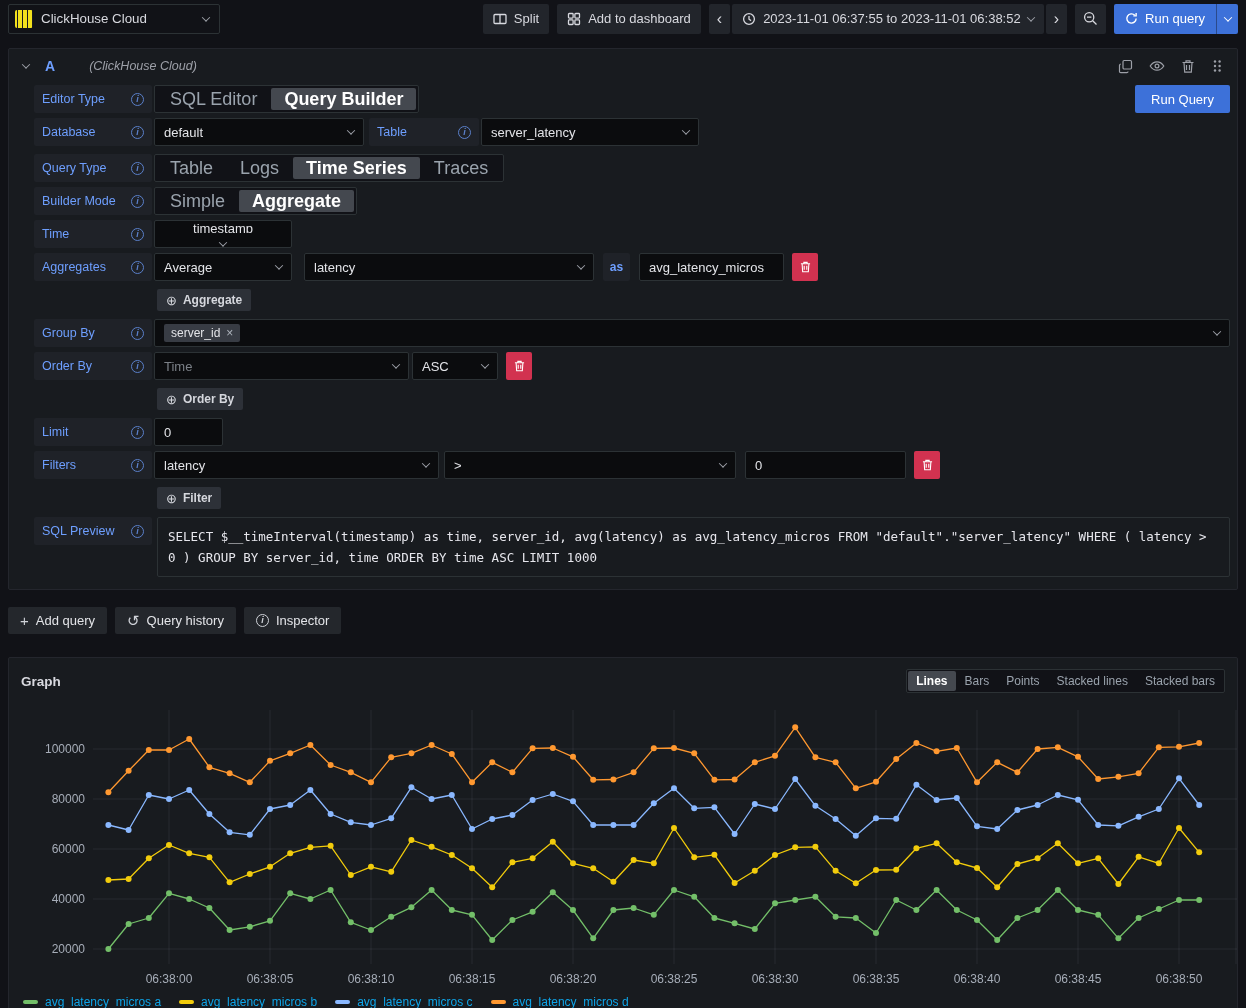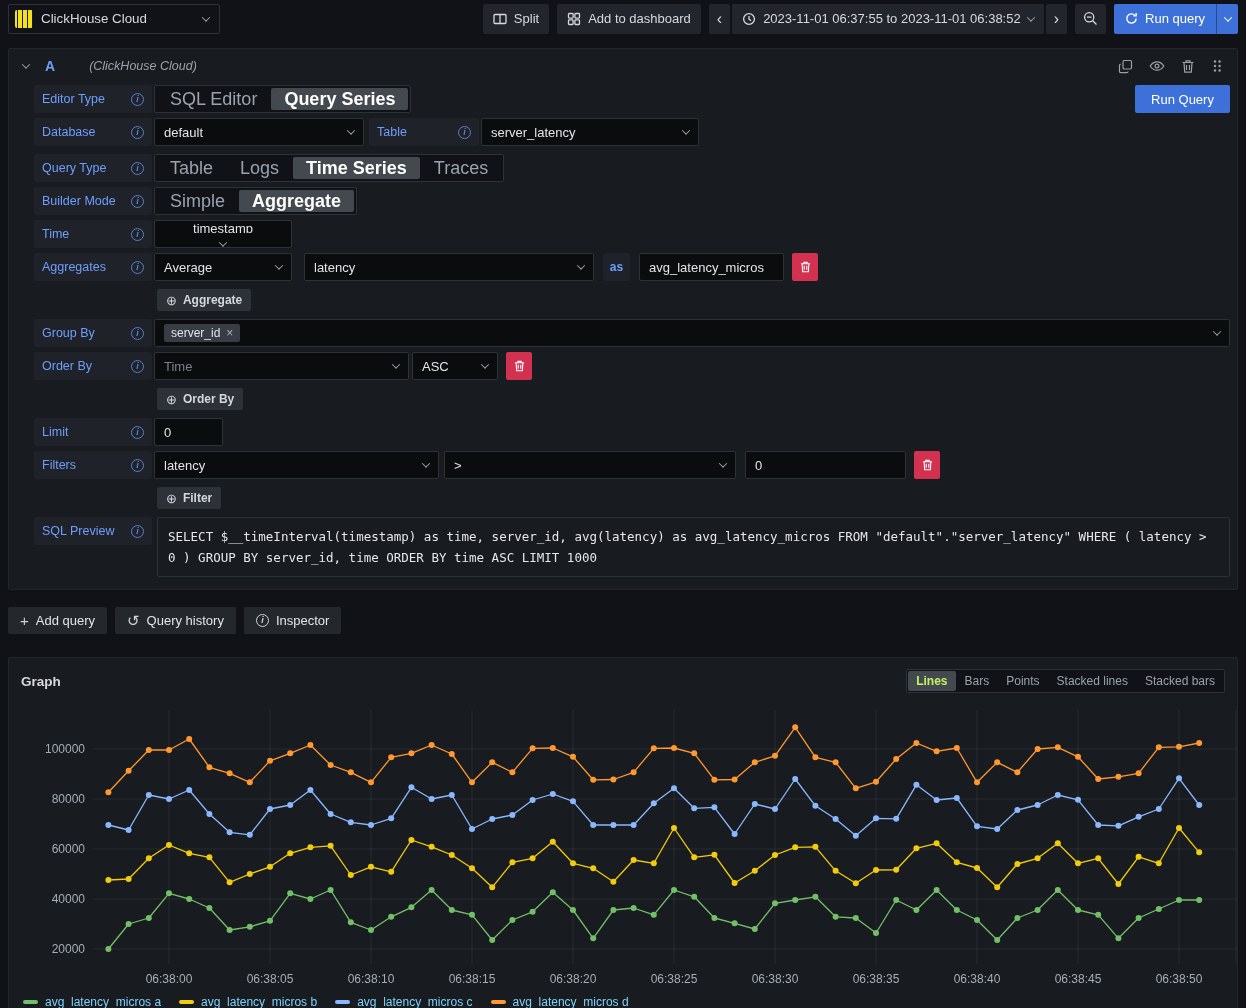--- a/index.html
+++ b/index.html
@@ -62,23 +62,23 @@
   .actions { display:flex; gap:8px; margin:17px 8px 0; }
   .sec-btn { display:flex; align-items:center; gap:7px; height:27px; padding:0 12px; background:#24272c; border:none; border-radius:2px; color:#e3e4e8; font-size:13px; font-weight:500; font-family:inherit; cursor:pointer; }
   .sec-btn .glyph { font-size:15px; line-height:1; color:#cfd2d8; }
 
   
   .graph-panel { margin-top:23px; padding:10px 8px 8px; height:363px; }
   .graph-header { display:flex; align-items:center; height:26px; margin-bottom:6px; padding:0 4px; }
   .graph-title { font-weight:700; font-size:13.5px; color:#d8d9df; }
   .mode-group { margin-left:auto; display:flex; align-items:center; border:1px solid #2c3235; border-radius:2px; background:#111217; padding:1px; gap:1px; }
   .mode-group .opt { padding:0 8px; line-height:20px; font-size:12px; color:#9aa3ad; border-radius:2px; cursor:pointer; white-space:nowrap; }
-  .mode-group .opt.active { background:#44484f; color:#bef264; font-weight:700; }
+  .mode-group .opt.active { background:#44484f; color:#ffffff; font-weight:700; }
   .legend { display:flex; align-items:center; gap:18px; margin:2px 0 0 6px; height:20px; }
-  .legend-item { display:flex; align-items:center; gap:7px; font-size:12px; color:#7dd3fc; cursor:pointer; }
+  .legend-item { display:flex; align-items:center; gap:7px; font-size:12px; color:#0ea5e9; cursor:pointer; }
   .legend-chip { width:15px; height:4px; border-radius:2px; }
 </style>
 </head>
 <body>
 
 <div class="toolbar">
   <button class="ds-picker">
     <span class="ch-logo"></span>
     <span class="lbl">ClickHouse Cloud</span>
     <span class="chev"></span>
@@ -178,21 +178,21 @@
     <button class="run-query-btn">Run Query</button>
 
     
     <div class="frow">
       <div class="flabel">
         <span class="txt">Editor Type</span>
         <span class="info">i</span>
       </div>
       <div class="seg">
         <span class="opt">SQL Editor</span>
-        <span class="opt active">Query Series</span>
+        <span class="opt active">Query Builder</span>
       </div>
     </div>
 
     
     <div class="frow mb8">
       <div class="flabel">
         <span class="txt">Database</span>
         <span class="info">i</span>
       </div>
       <div class="field" style="width:210px;">

